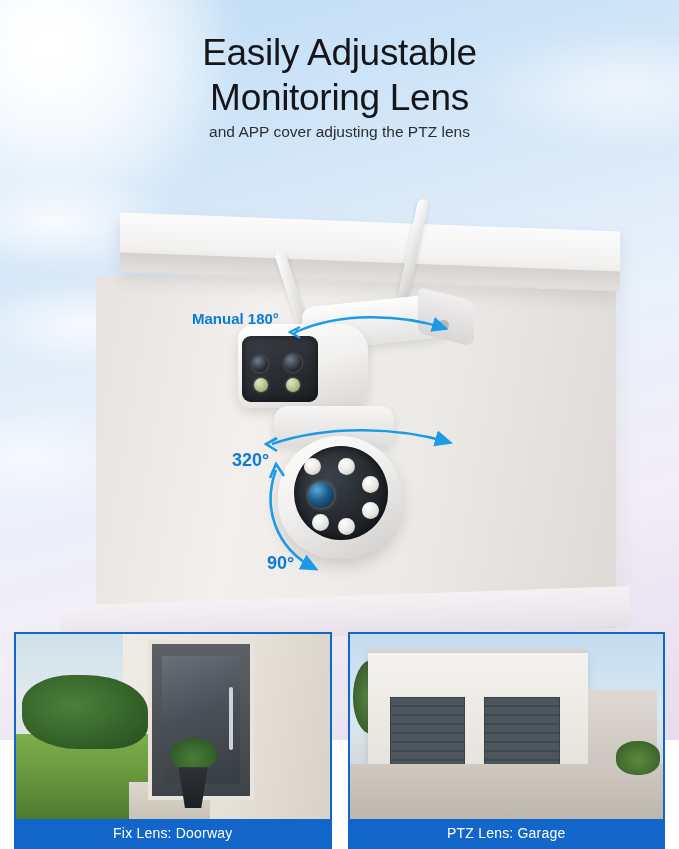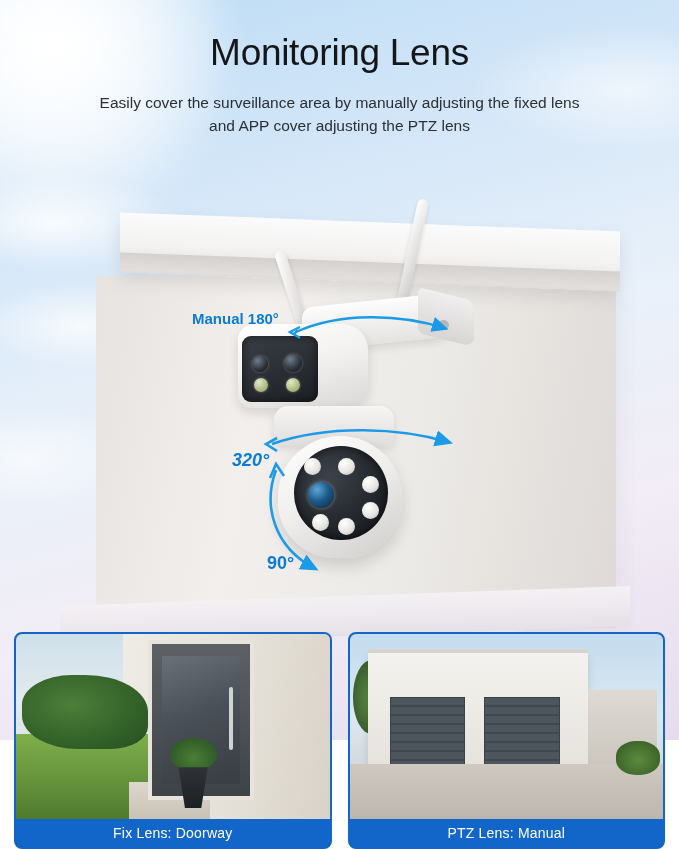--- a/index.html
+++ b/index.html
@@ -213,37 +213,37 @@
   
   .anno-svg { position: absolute; left: 0; top: 0; width: 679px; height: 628px; }
   .anno-label {
     position: absolute;
     color: #0a7bd6;
     font-weight: bold;
     font-size: 15px;
     white-space: nowrap;
   }
   .lbl-manual { left: 192px; top: 310px; }
-  .lbl-320 { left: 232px; top: 450px; font-size: 18px; font-style: italic; }
+  .lbl-320 { left: 232px; top: 450px; font-size: 18px; }
   .lbl-90 { left: 267px; top: 553px; font-size: 18px; text-align: center; }
 
   
   .panels {
     position: absolute;
     left: 0; top: 632px;
     width: 679px; height: 217px;
     display: flex;
     gap: 16px;
     padding: 0 14px;
   }
   .panel {
     position: relative;
     flex: 1;
     border: 2px solid #1266c9;
-    border-radius: 8px;
+    border-radius: 0;
     overflow: hidden;
     background: #14532d;
   }
   .panel-photo { position: absolute; left: 0; top: 0; right: 0; bottom: 28px; overflow: hidden; }
   .panel-caption {
     position: absolute;
     left: 0; right: 0; bottom: 0;
     height: 28px;
     background: #1266c9;
     color: #ffffff;
@@ -391,22 +391,22 @@
       <path d="M276,470 C262,508 276,548 314,568" stroke="#1b9ae8" stroke-width="2.6" fill="none" marker-end="url(#ah)"></path>
       <path d="M270,478 L276,464 L284,476" stroke="#1b9ae8" stroke-width="2.6" fill="none"></path>
     </svg>
 
     <div class="anno-label lbl-manual">Manual 180°</div>
     <div class="anno-label lbl-320">320°</div>
     <div class="anno-label lbl-90">90°</div>
   </div>
 
   <div class="header">
+    <div class="title">Easily Adjustable</div>
     <div class="title">Monitoring Lens</div>
-    <div class="subtitle">Easily cover the surveillance area by manually adjusting the fixed lens</div>
     <div class="subtitle" style="margin-top:0">and APP cover adjusting the PTZ lens</div>
   </div>
 
   <div class="panels">
 
     <div class="panel">
       <div class="panel-photo">
         <div class="door-scene">
           <div class="door-wall"></div>
           <div class="lawn"></div>
@@ -429,17 +429,17 @@
           <div class="garage-tree"></div>
           <div class="garage-roof"></div>
           <div class="garage-house"></div>
           <div class="gdoor gdoor1"></div>
           <div class="gdoor gdoor2"></div>
           <div class="garage-side"></div>
           <div class="garage-driveway"></div>
           <div class="garage-bush"></div>
         </div>
       </div>
-      <div class="panel-caption">PTZ Lens: Manual</div>
+      <div class="panel-caption">PTZ Lens: Garage</div>
     </div>
 
   </div>
 </div>
 
 </body></html>

